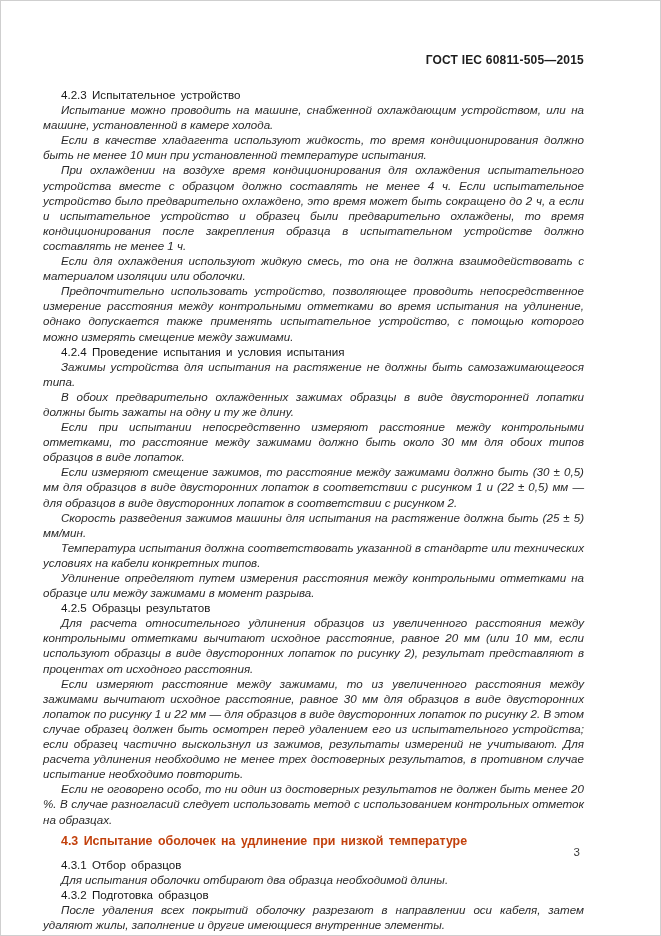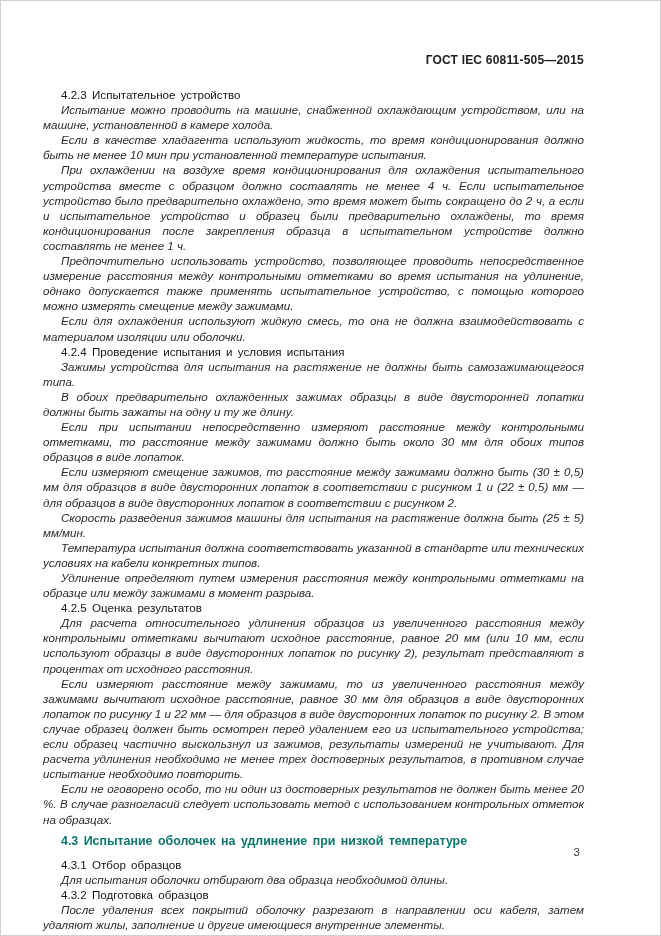--- a/index.html
+++ b/index.html
@@ -48,21 +48,21 @@
     text-indent: 18px;
     font-weight: 400;
     color: #161616;
     word-spacing: 2px;
   }
   .heading2 {
     margin: 7px 0 8px 0;
     text-indent: 18px;
     font-weight: 700;
     font-size: 12.4px;
-    color: #0f766e;
+    color: #c2410c;
     word-spacing: 2px;
   }
   .page-number {
     position: absolute;
     top: 845px;
     left: 42px;
     width: 541px;
     text-align: right;
     font-size: 11.5px;
     color: #3a3a3a;
@@ -74,31 +74,31 @@
 <body>
 
 <div class="page">
   <div class="doc-header">ГОСТ IEC 60811-505—2015</div>
 
   <div class="doc-body">
       <div class="heading3">4.2.3 Испытательное устройство</div>
       <div class="paragraph">Испытание можно проводить на машине, снабженной охлаждающим устройством, или на машине, установленной в камере холода.</div>
       <div class="paragraph">Если в качестве хладагента используют жидкость, то время кондиционирования должно быть не менее 10 мин при установленной температуре испытания.</div>
       <div class="paragraph">При охлаждении на воздухе время кондиционирования для охлаждения испытательного устройства вместе с образцом должно составлять не менее 4 ч. Если испытательное устройство было предварительно охлаждено, это время может быть сокращено до 2 ч, а если и испытательное устройство и образец были предварительно охлаждены, то время кондиционирования после закрепления образца в испытательном устройстве должно составлять не менее 1 ч.</div>
+      <div class="paragraph">Если для охлаждения используют жидкую смесь, то она не должна взаимодействовать с материалом изоляции или оболочки.</div>
       <div class="paragraph">Предпочтительно использовать устройство, позволяющее проводить непосредственное измерение расстояния между контрольными отметками во время испытания на удлинение, однако допускается также применять испытательное устройство, с помощью которого можно измерять смещение между зажимами.</div>
-      <div class="paragraph">Если для охлаждения используют жидкую смесь, то она не должна взаимодействовать с материалом изоляции или оболочки.</div>
       <div class="heading3">4.2.4 Проведение испытания и условия испытания</div>
       <div class="paragraph">Зажимы устройства для испытания на растяжение не должны быть самозажимающегося типа.</div>
       <div class="paragraph">В обоих предварительно охлажденных зажимах образцы в виде двусторонней лопатки должны быть зажаты на одну и ту же длину.</div>
       <div class="paragraph">Если при испытании непосредственно измеряют расстояние между контрольными отметками, то расстояние между зажимами должно быть около 30 мм для обоих типов образцов в виде лопаток.</div>
       <div class="paragraph">Если измеряют смещение зажимов, то расстояние между зажимами должно быть (30 ± 0,5) мм для образцов в виде двусторонних лопаток в соответствии с рисунком 1 и (22 ± 0,5) мм — для образцов в виде двусторонних лопаток в соответствии с рисунком 2.</div>
       <div class="paragraph">Скорость разведения зажимов машины для испытания на растяжение должна быть (25 ± 5) мм/мин.</div>
       <div class="paragraph">Температура испытания должна соответствовать указанной в стандарте или технических условиях на кабели конкретных типов.</div>
       <div class="paragraph">Удлинение определяют путем измерения расстояния между контрольными отметками на образце или между зажимами в момент разрыва.</div>
-      <div class="heading3">4.2.5 Оценка результатов</div>
+      <div class="heading3">4.2.5 Образцы результатов</div>
       <div class="paragraph">Для расчета относительного удлинения образцов из увеличенного расстояния между контрольными отметками вычитают исходное расстояние, равное 20 мм (или 10 мм, если используют образцы в виде двусторонних лопаток по рисунку 2), результат представляют в процентах от исходного расстояния.</div>
       <div class="paragraph">Если измеряют расстояние между зажимами, то из увеличенного расстояния между зажимами вычитают исходное расстояние, равное 30 мм для образцов в виде двусторонних лопаток по рисунку 1 и 22 мм — для образцов в виде двусторонних лопаток по рисунку 2. В этом случае образец должен быть осмотрен перед удалением его из испытательного устройства; если образец частично выскользнул из зажимов, результаты измерений не учитывают. Для расчета удлинения необходимо не менее трех достоверных результатов, в противном случае испытание необходимо повторить.</div>
       <div class="paragraph">Если не оговорено особо, то ни один из достоверных результатов не должен быть менее 20 %. В случае разногласий следует использовать метод с использованием контрольных отметок на образцах.</div>
       <div class="heading2">4.3 Испытание оболочек на удлинение при низкой температуре</div>
       <div class="heading3">4.3.1 Отбор образцов</div>
       <div class="paragraph">Для испытания оболочки отбирают два образца необходимой длины.</div>
       <div class="heading3">4.3.2 Подготовка образцов</div>
       <div class="paragraph">После удаления всех покрытий оболочку разрезают в направлении оси кабеля, затем удаляют жилы, заполнение и другие имеющиеся внутренние элементы.</div>
       <div class="paragraph">Оболочку не шлифуют и не срезают, если ее внутренняя и наружная поверхности являются гладкими и ее средняя толщина не превышает 2,0 мм. Образцы, превышающие эту толщину или имеющие неровности на внутренней стороне, шлифуют или срезают до получения двух параллельных и гладких поверхностей и толщины, не превышающей 2,0 мм. После шлифовки или срезания толщина образца должна быть не менее 0,8 мм, но если первоначальная толщина изоляции не позволяет выполнить это условие, то допускается минимальная толщина 0,6 мм. Шлифовку и срезание следует проводить осторожно, избегая чрезмерного нагрева и механического напряжения оболочки. Для оболочек из полиэти-</div>
     </div>

